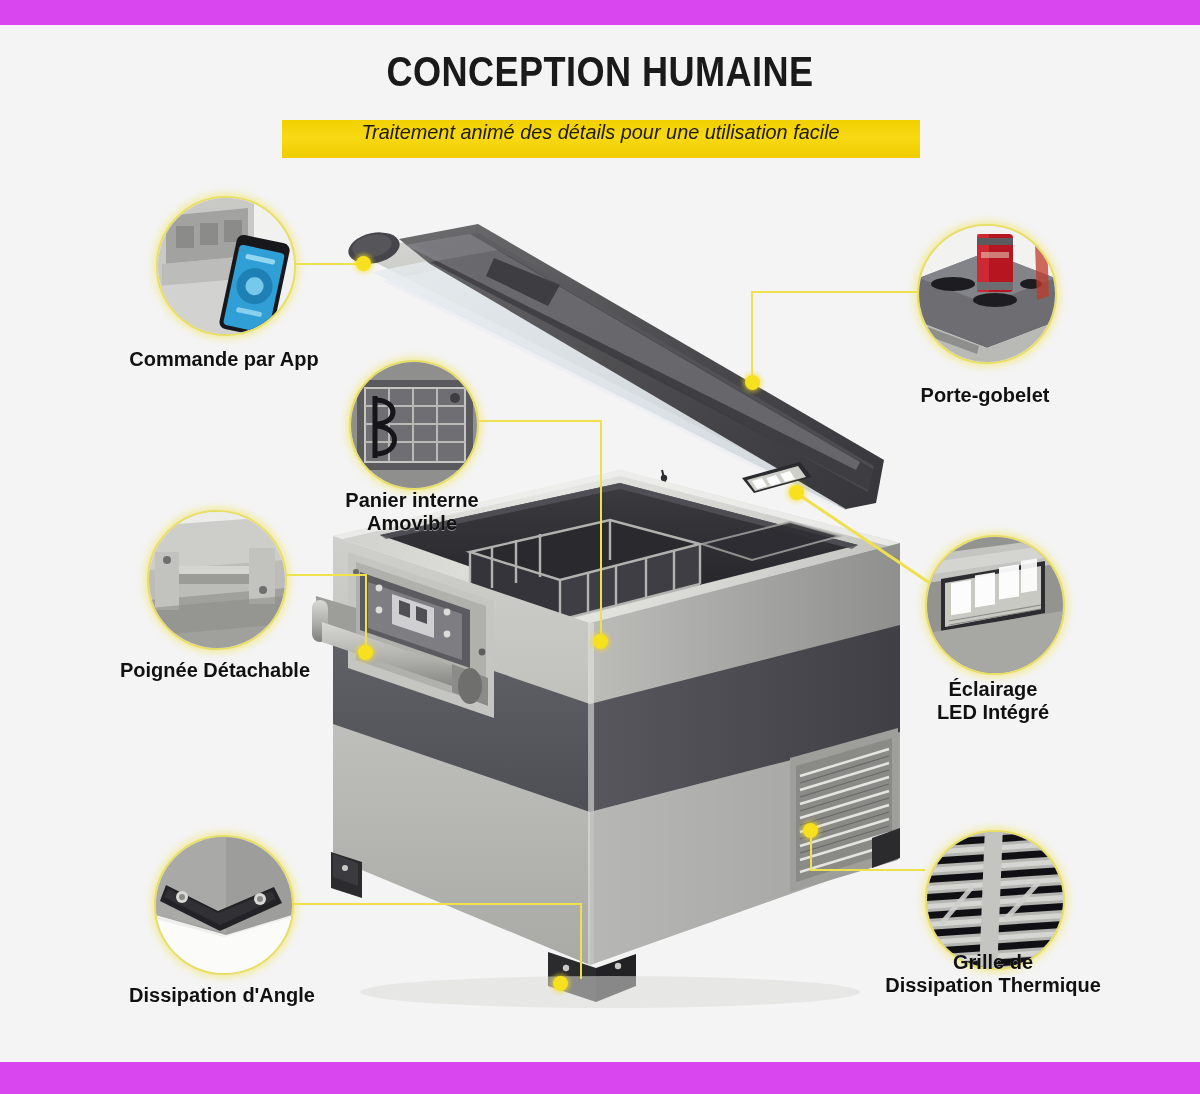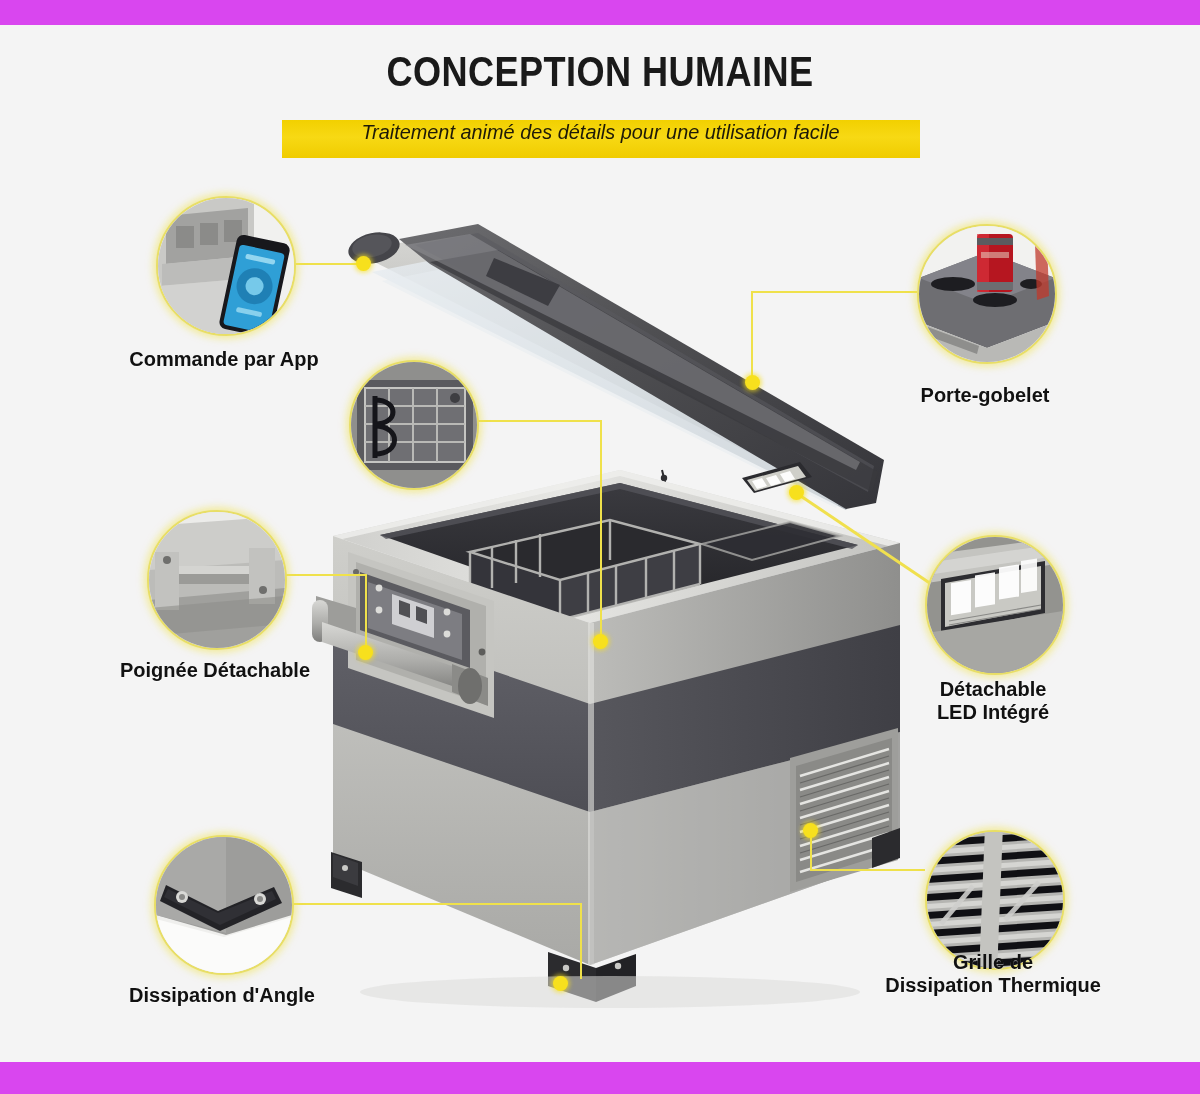--- a/index.html
+++ b/index.html
@@ -344,20 +344,22 @@
         <path d="M38,26 L38,100 M62,26 L62,100 M86,26 L86,100"></path>
       </g>
       <g stroke="#15151a" stroke-width="5" fill="none">
         <path d="M24,34 L24,96"></path>
         <path d="M24,38 C48,38 48,62 24,62"></path>
         <path d="M24,64 C50,64 50,92 24,92"></path>
       </g>
       <circle cx="104" cy="36" r="5" fill="#3e3e42"></circle>
     </svg>
   </div>
+  <div class="clabel" style="left:292px;top:489px;width:240px;">Panier interne
+Amovible</div>
 
   <div class="circ" style="left:147px;top:510px;width:136px;height:136px;">
     <svg viewBox="0 0 136 136" width="136" height="136">
       <rect width="136" height="136" fill="#ececea"></rect>
       <path d="M0,14 L136,4 L136,52 L0,62 Z" fill="#cdcdca"></path>
       <path d="M0,58 L136,48 L136,80 L0,92 Z" fill="#bcbcb9"></path>
       <path d="M0,88 L136,76 L136,136 L0,136 Z" fill="#a0a09d"></path>
 
       <rect x="8" y="54" width="116" height="16" rx="8" fill="#d4d4d1"></rect>
       <rect x="8" y="62" width="116" height="10" rx="5" fill="#9b9b98"></rect>
@@ -429,21 +431,21 @@
         <rect x="72" y="42" width="20" height="32" transform="skewY(-9)" opacity=".95"></rect>
         <rect x="94" y="39" width="16" height="32" transform="skewY(-9)" opacity=".9"></rect>
       </g>
       <g stroke="#7e7e7c" stroke-width="1.2" opacity=".85">
         <path d="M22,84 L114,68"></path>
           <path d="M22,88 L114,72"></path>
       </g>
       <path d="M0,96 L136,74 L136,136 L0,136 Z" fill="#a7a7a3"></path>
     </svg>
   </div>
-  <div class="clabel" style="left:873px;top:678px;width:240px;">Détachable
+  <div class="clabel" style="left:873px;top:678px;width:240px;">Éclairage
 LED Intégré</div>
 
   <div class="circ" style="left:925px;top:830px;width:136px;height:136px;">
     <svg viewBox="0 0 136 136" width="136" height="136">
       <rect width="136" height="136" fill="#b5b5b2"></rect>
       <g stroke="#101014" stroke-width="7">
         <path d="M-6,12 L142,2"></path>
           <path d="M-6,30 L142,20"></path>
         <path d="M-6,48 L142,38"></path>
           <path d="M-6,66 L142,56"></path>

